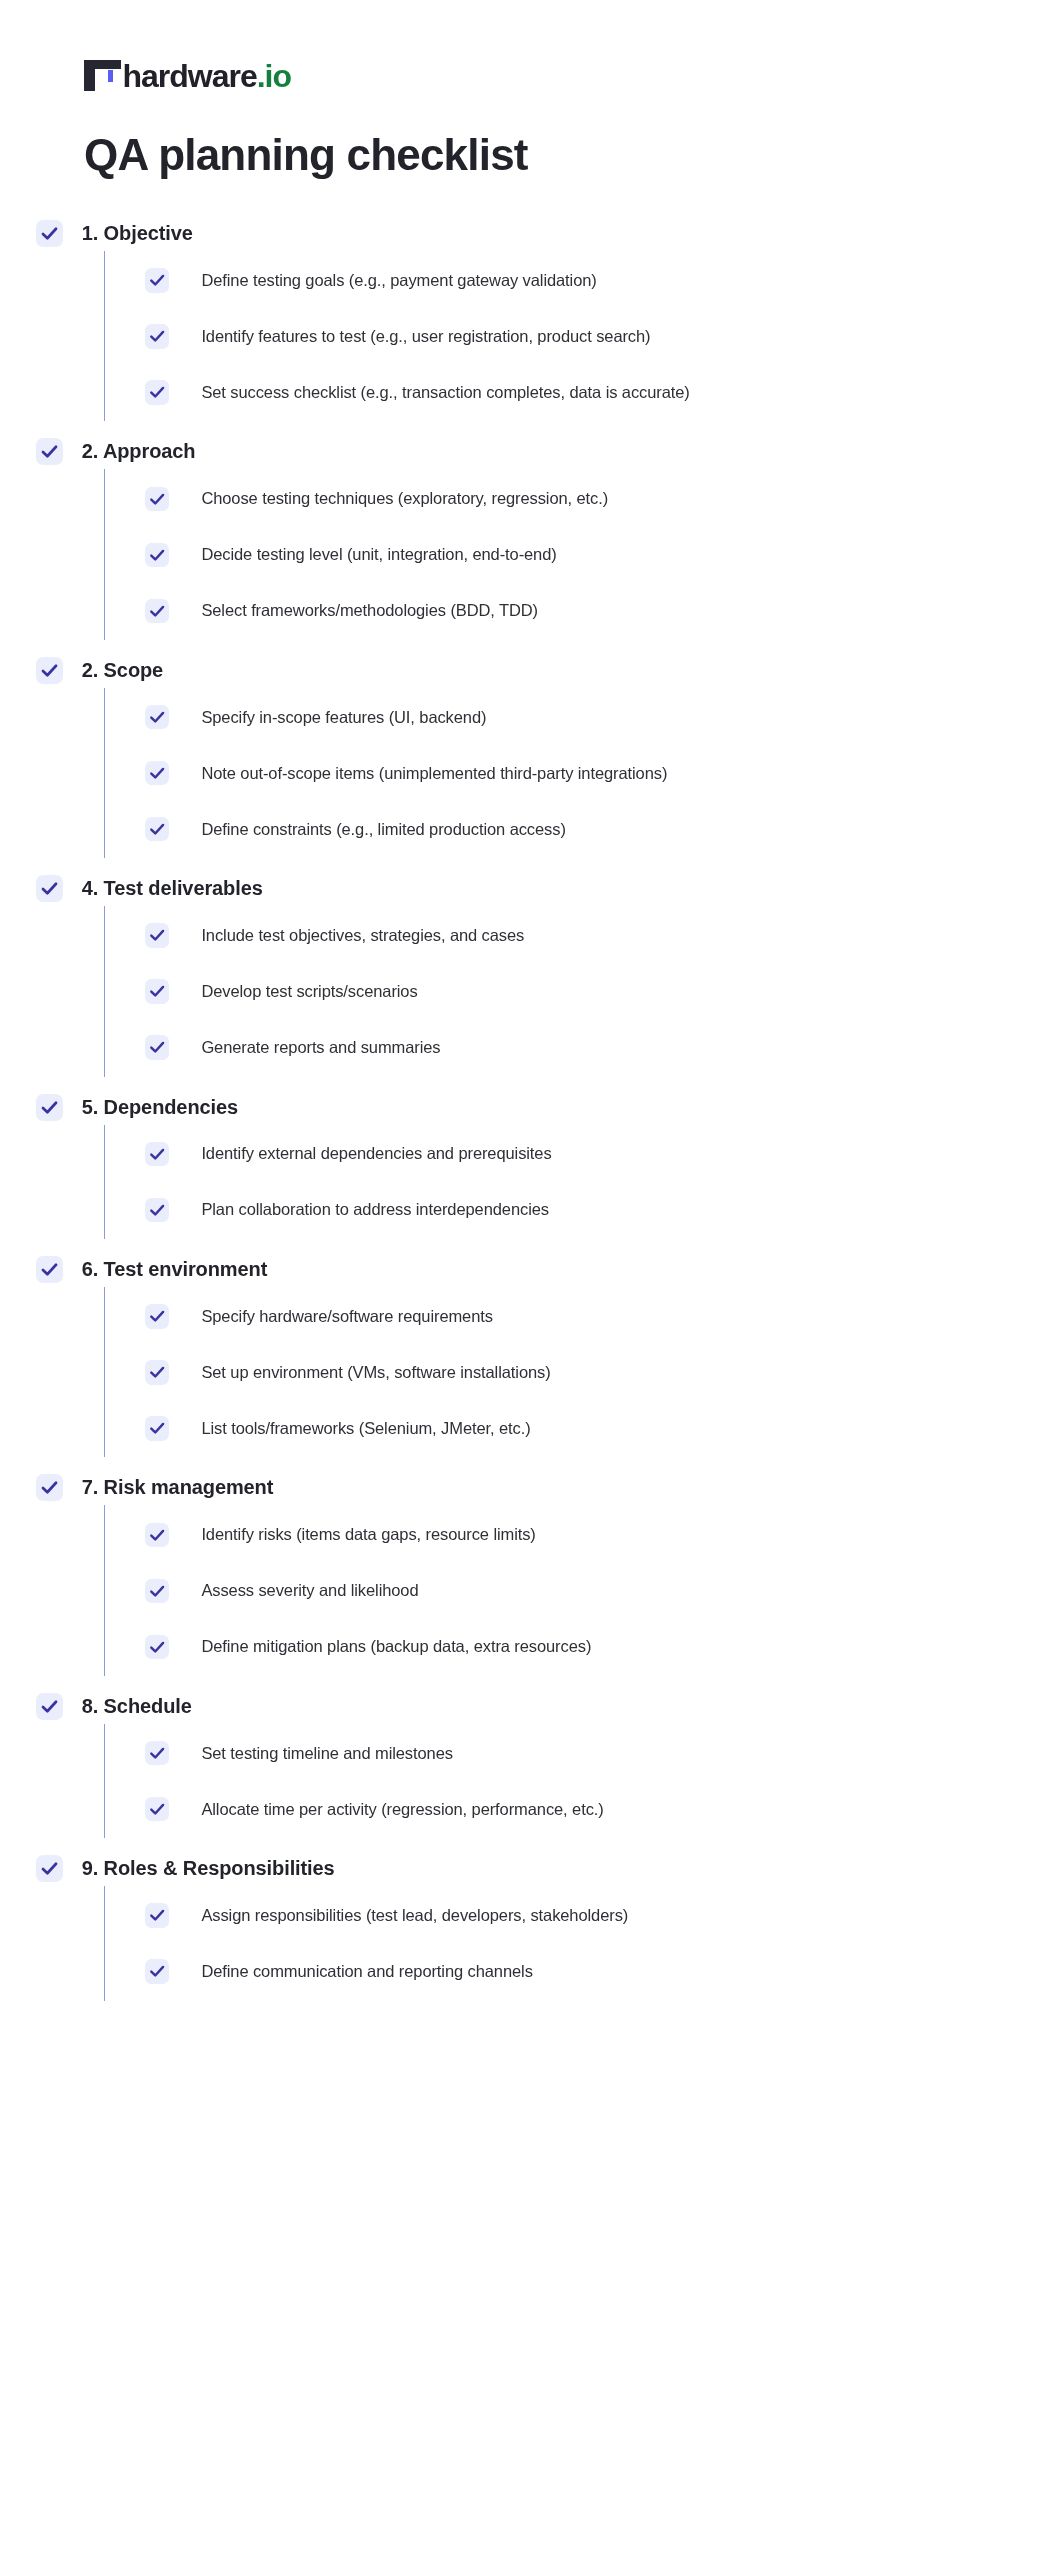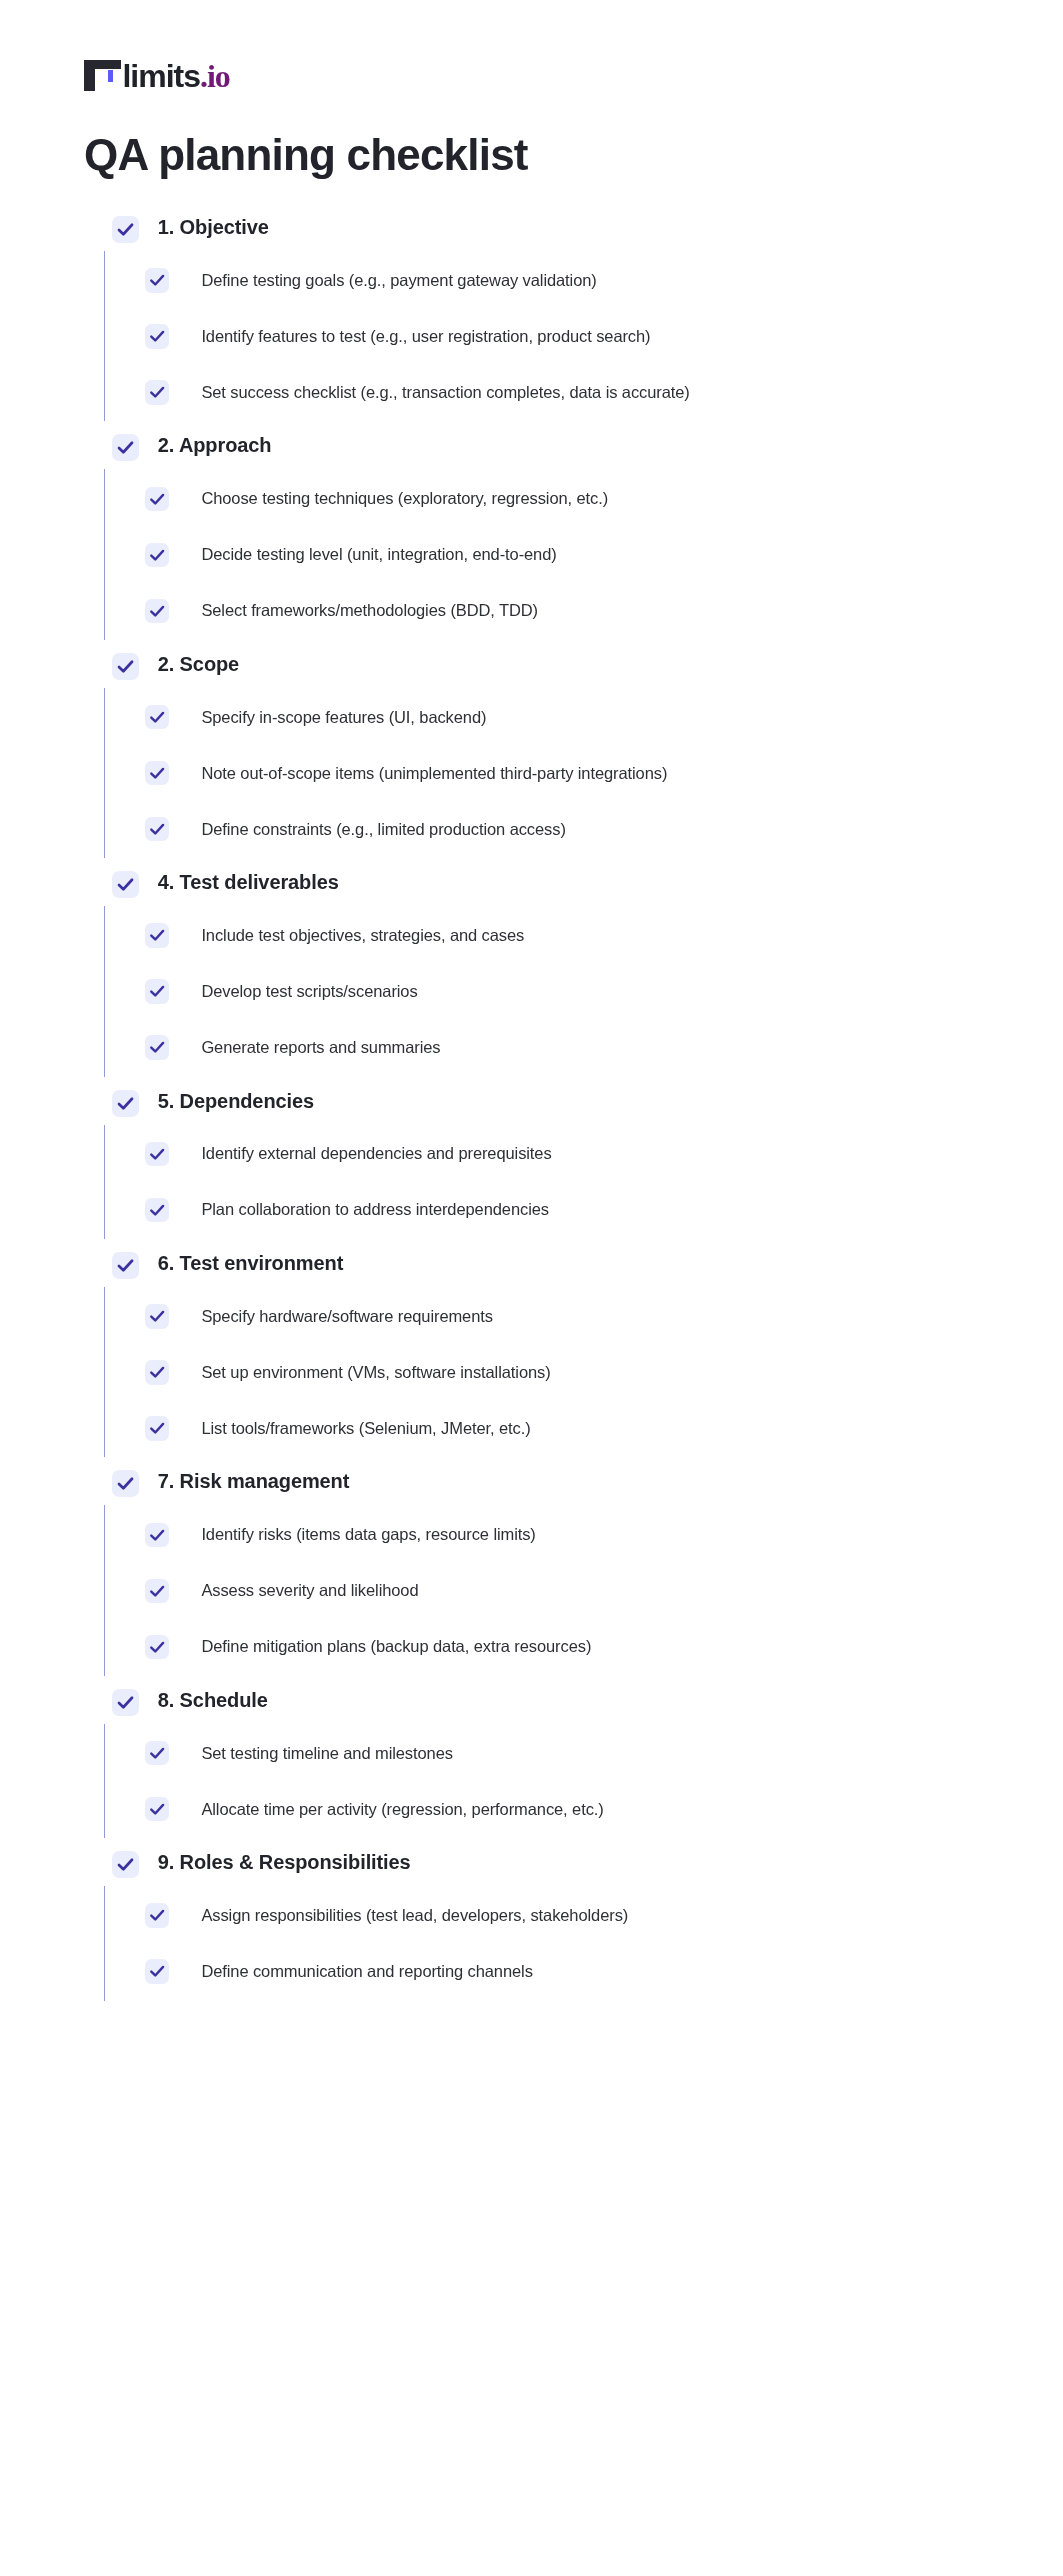--- a/index.html
+++ b/index.html
@@ -58,21 +58,21 @@
     width: 4.3px; height: 12.2px;
     background: #5b5bf5;
   }
   .logo-text {
     font-size: 32px;
     font-weight: 700;
     letter-spacing: -1px;
     color: #212129;
     line-height: 32px;
   }
-  .logo-text .io { color: #701a75; font-family: Liberation Serif, serif; }
+  .logo-text .io { color: #15803d; }
 
   
   .page-title {
     position: absolute;
     left: 84px;
     top: 134px;
     font-size: 44px;
     font-weight: 700;
     letter-spacing: -0.8px;
     color: #23242b;
@@ -87,22 +87,23 @@
     width: 1064px;
   }
 
   .section {
     position: relative;
   }
 
   .section-head {
     position: relative;
     display: flex;
+    align-items: center;
     height: 35px;
-    padding-left: 112px;
+    padding-left: 36px;
   }
 
   .section-title {
     font-size: 20px;
     font-weight: 700;
     color: #23242b;
     letter-spacing: -0.1px;
     margin-left: 18.7px;
     white-space: nowrap;
   }
@@ -165,21 +166,21 @@
 <body>
 
 <div class="page">
 
   <div class="logo">
     <span class="logo-mark">
       <span class="bar-top"></span>
       <span class="bar-stem"></span>
       <span class="tick"></span>
     </span>
-    <span class="logo-text"><span>limits</span><span class="io">.io</span></span>
+    <span class="logo-text"><span>hardware</span><span class="io">.io</span></span>
   </div>
 
   <h1 class="page-title">QA planning checklist</h1>
 
   <div class="checklist" id="checklist-root">
       <div class="section">
         <div class="section-head">
           <span class="cb lg">
             <svg viewBox="0 0 24 24" aria-hidden="true">
               <path class="tick-path" d="M6.2 12.4 L10.1 16.2 L17.8 7.8"></path>

